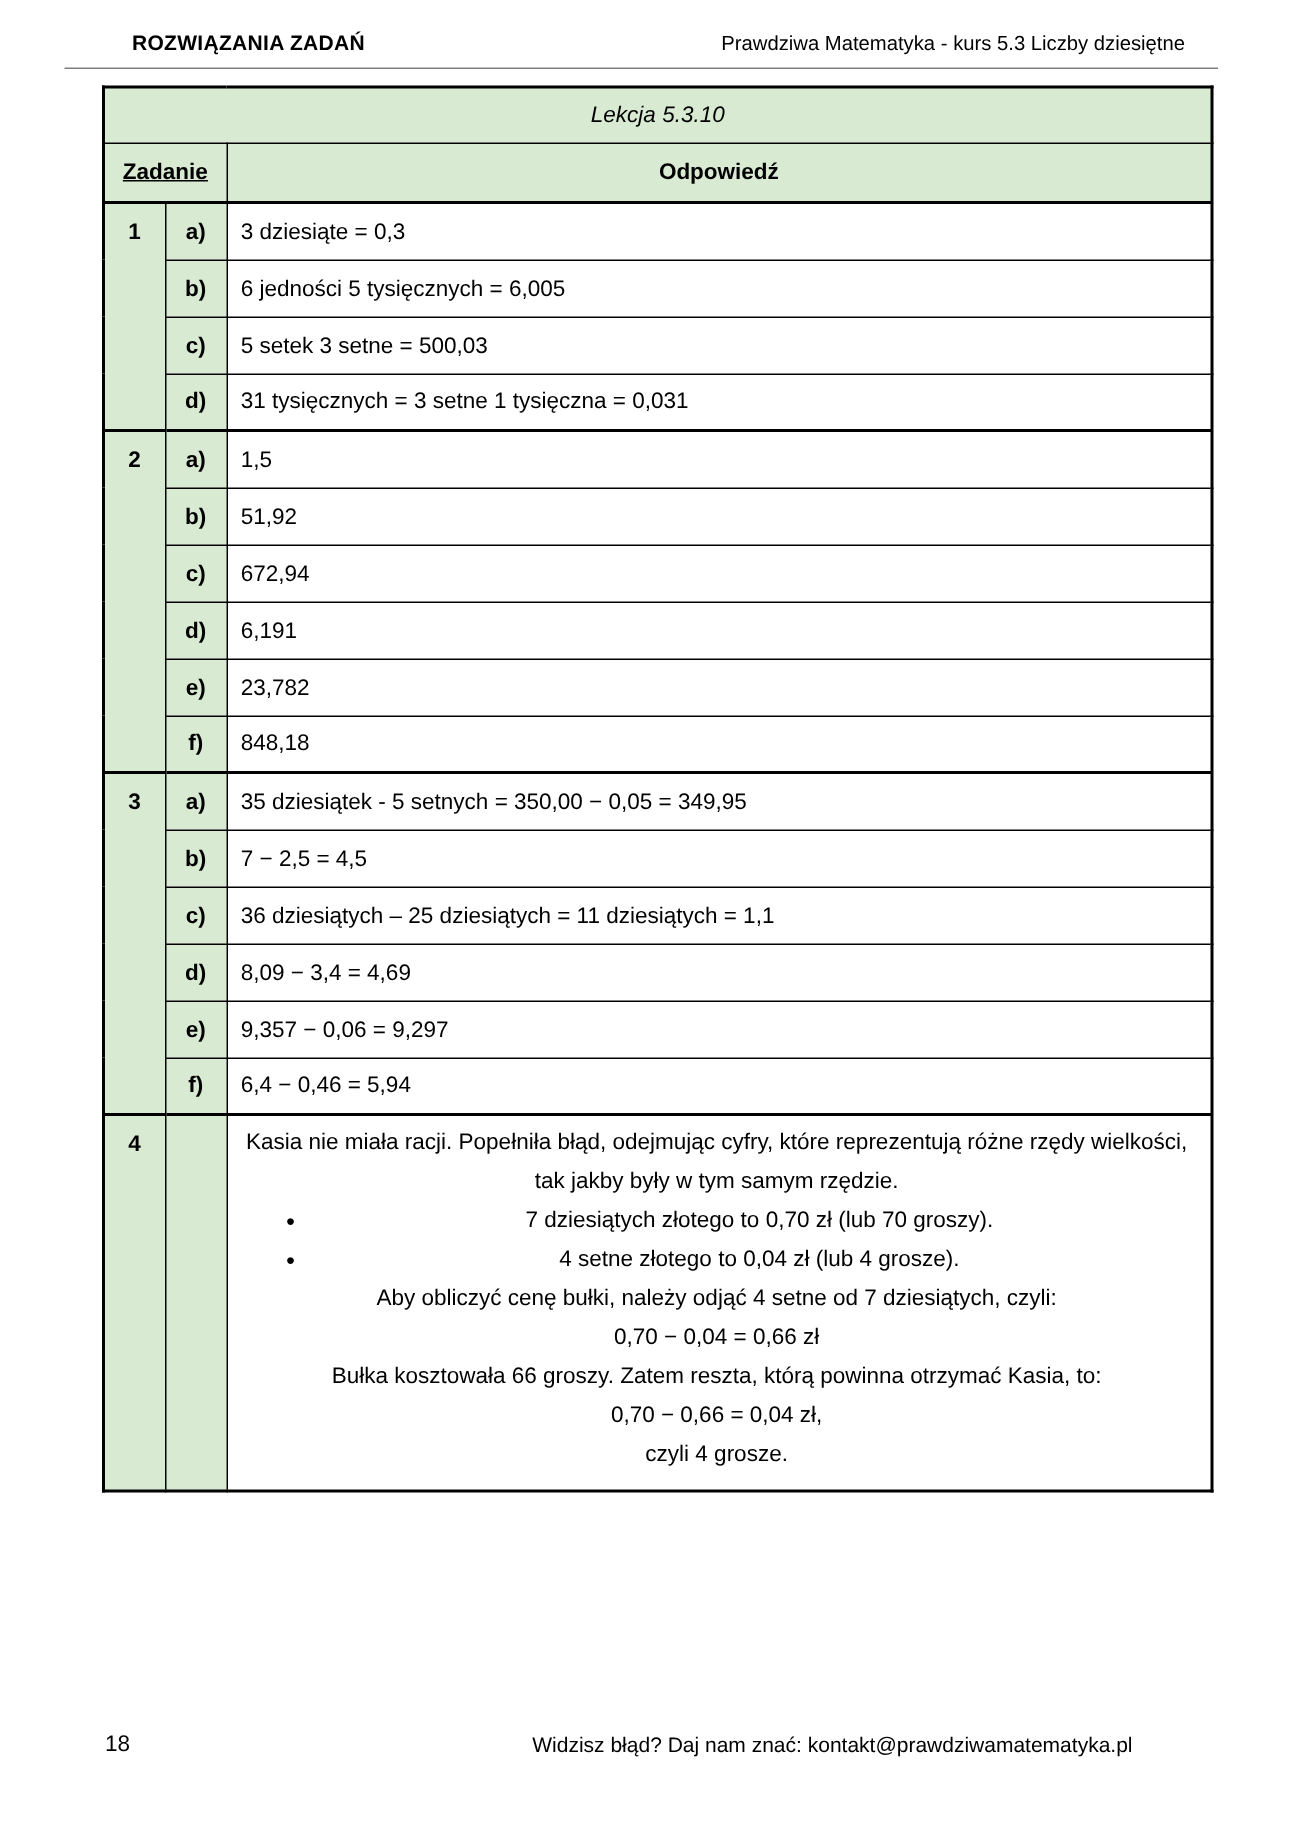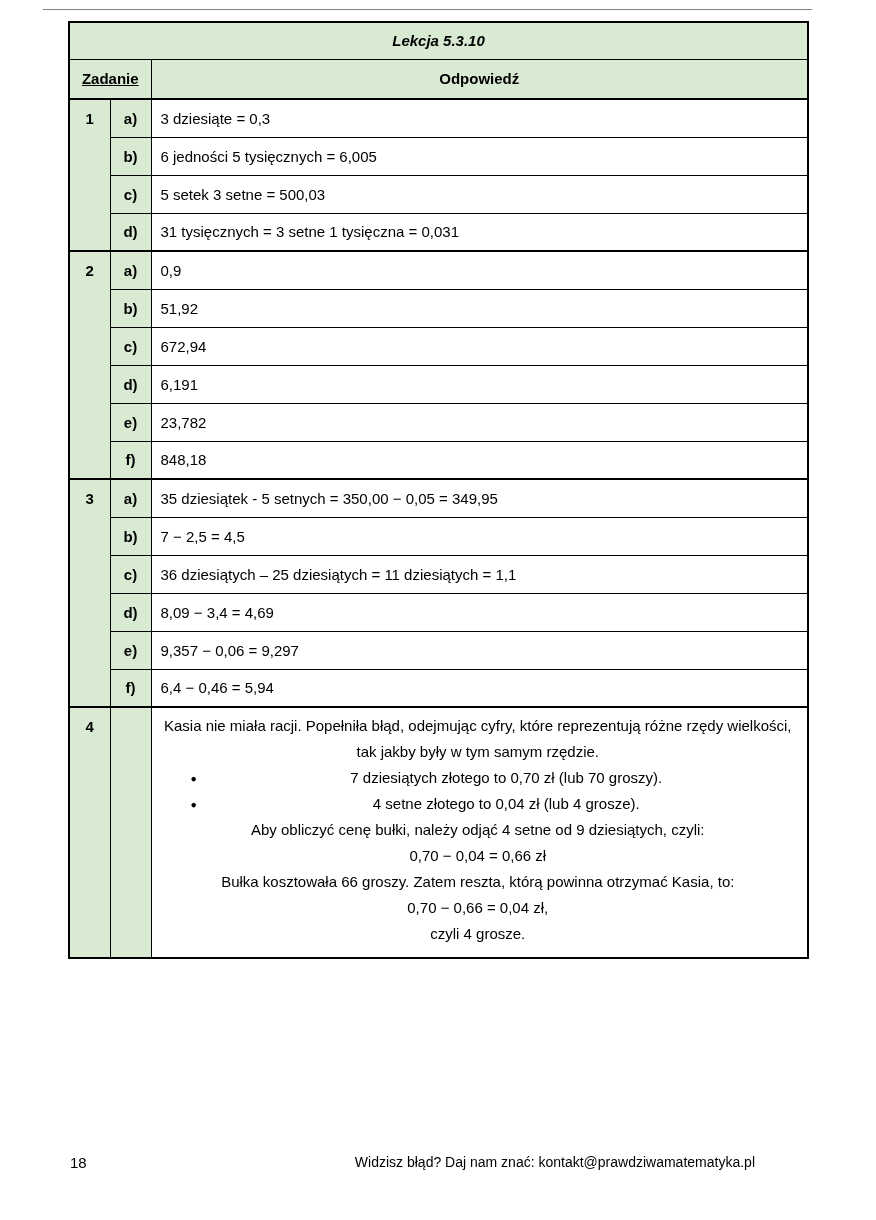--- a/index.html
+++ b/index.html
@@ -43,21 +43,21 @@
   }
   col.c-num    { width: 41px; }
   col.c-letter { width: 41px; }
   col.c-answer { width: 657px; }
 
   th, td { border: 1px solid #000; }
 
   .title-cell {
     height: 37px;
     font-size: 15px;
-    font-weight: bold;
+    font-weight: normal;
     font-style: italic;
     text-align: center;
     vertical-align: middle;
   }
   .col-head {
     height: 40px;
     font-size: 15px;
     font-weight: bold;
     text-align: center;
     vertical-align: middle;
@@ -109,30 +109,34 @@
   }
 
   
   .page-footer {
     position: absolute;
     left: 70px;
     right: 121px;
     top: 1154px;
     display: flex;
     justify-content: space-between;
-    align-items: flex-start;
+    align-items: center;
   }
   .page-num { font-size: 15px; }
   .footer-contact { font-size: 14px; }
 </style>
 </head>
 <body>
 
 <div class="page">
 
+  <div class="page-header">
+    <span class="hdr-left">ROZWIĄZANIA ZADAŃ</span>
+    <span class="hdr-right">Prawdziwa Matematyka - kurs 5.3 Liczby dziesiętne</span>
+  </div>
 
   <div class="header-rule"></div>
 
   <table class="doc-table">
     <colgroup>
       <col class="c-num">
         <col class="c-letter">
         <col class="c-answer">
     </colgroup>
     <tbody>
@@ -156,21 +160,21 @@
           <td class="letter-cell" style="background: rgb(217, 234, 211);">c)</td>
           <td class="answer-cell">5 setek 3 setne = 500,03</td>
         </tr>
         <tr>
           <td class="letter-cell" style="background: rgb(217, 234, 211);">d)</td>
           <td class="answer-cell">31 tysięcznych = 3 setne 1 tysięczna = 0,031</td>
         </tr>
         <tr class="group-start">
           <td class="num-cell" rowspan="6" style="background: rgb(217, 234, 211);">2</td>
           <td class="letter-cell" style="background: rgb(217, 234, 211);">a)</td>
-          <td class="answer-cell">0,9</td>
+          <td class="answer-cell">1,5</td>
         </tr>
         <tr>
           <td class="letter-cell" style="background: rgb(217, 234, 211);">b)</td>
           <td class="answer-cell">51,92</td>
         </tr>
         <tr>
           <td class="letter-cell" style="background: rgb(217, 234, 211);">c)</td>
           <td class="answer-cell">672,94</td>
         </tr>
         <tr>
@@ -212,21 +216,21 @@
         </tr>
         <tr class="group-start">
           <td class="num-cell" rowspan="1" style="background: rgb(217, 234, 211);">4</td>
           <td class="letter-cell" style="background: rgb(217, 234, 211);"></td>
           <td class="answer-cell rich">
             <p>Kasia nie miała racji. Popełniła błąd, odejmując cyfry, które reprezentują różne rzędy wielkości, tak jakby były w tym samym rzędzie.</p>
             <ul class="bullet-list">
               <li class="bullet-item">7 dziesiątych złotego to 0,70 zł (lub 70 groszy).</li>
               <li class="bullet-item">4 setne złotego to 0,04 zł (lub 4 grosze).</li>
             </ul>
-            <p>Aby obliczyć cenę bułki, należy odjąć 4 setne od 9 dziesiątych, czyli:</p>
+            <p>Aby obliczyć cenę bułki, należy odjąć 4 setne od 7 dziesiątych, czyli:</p>
             <p>0,70 − 0,04 = 0,66 zł</p>
             <p>Bułka kosztowała 66 groszy. Zatem reszta, którą powinna otrzymać Kasia, to:</p>
             <p>0,70 − 0,66 = 0,04 zł,</p>
             <p>czyli 4 grosze.</p>
           </td>
         </tr>
       </tbody>
   </table>
 
   <div class="page-footer">

